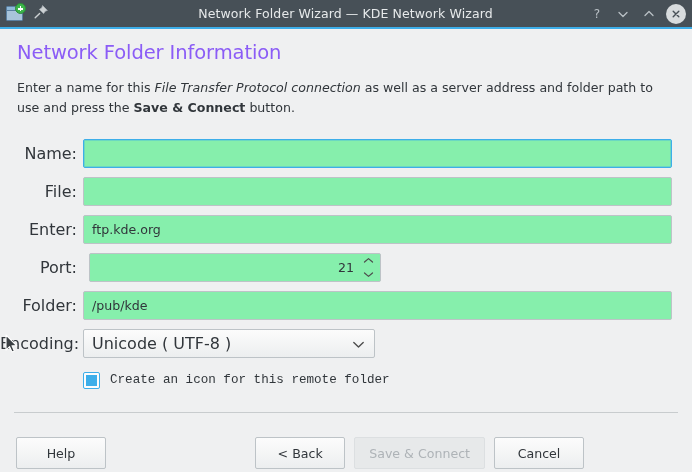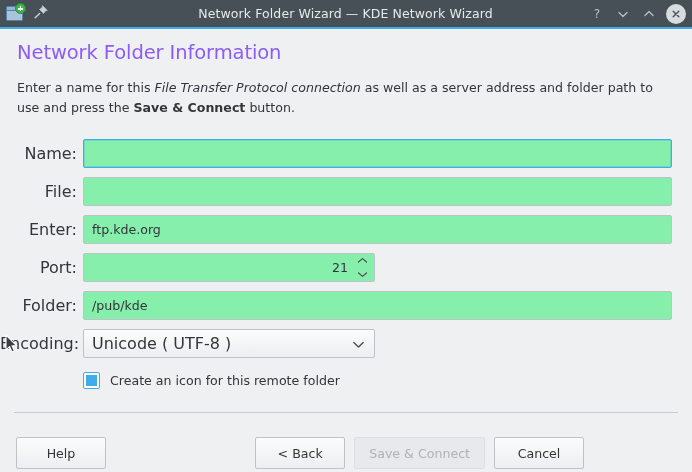--- a/index.html
+++ b/index.html
@@ -180,21 +180,21 @@
     color: #31363b;
     padding: 0 8px;
     outline: none;
   }
   .field.wide { width: 589px; }
   .field.focused {
     border: 1px solid #3daee9;
     box-shadow: 0 0 0 1px rgba(61,174,233,.35) inset;
   }
   .spin-wrap {
-    margin-left: 6px;
+    margin-left: 12px;
     position: relative;
     width: 292px;
     height: 29px;
   }
   .spin-wrap .field {
     margin-left: 0;
     width: 292px;
     text-align: right;
     padding-right: 26px;
   }
@@ -244,21 +244,21 @@
     border-radius: 2px;
     display: flex;
     align-items: center;
     justify-content: center;
     margin-right: 10px;
   }
   .checkbox .fill {
     width: 11px; height: 11px;
     background: #3daee9;
   }
-  .check-label { font-size: 12.6px; color: #31363b; }
+  .check-label { font-size: 12.6px; color: #31363b; font-family: Liberation Mono, monospace; }
 
   
   .sep {
     position: absolute;
     left: 14px; top: 383px;
     width: 664px;
     height: 1px;
     background: #c8ccce;
   }
   .footer {

